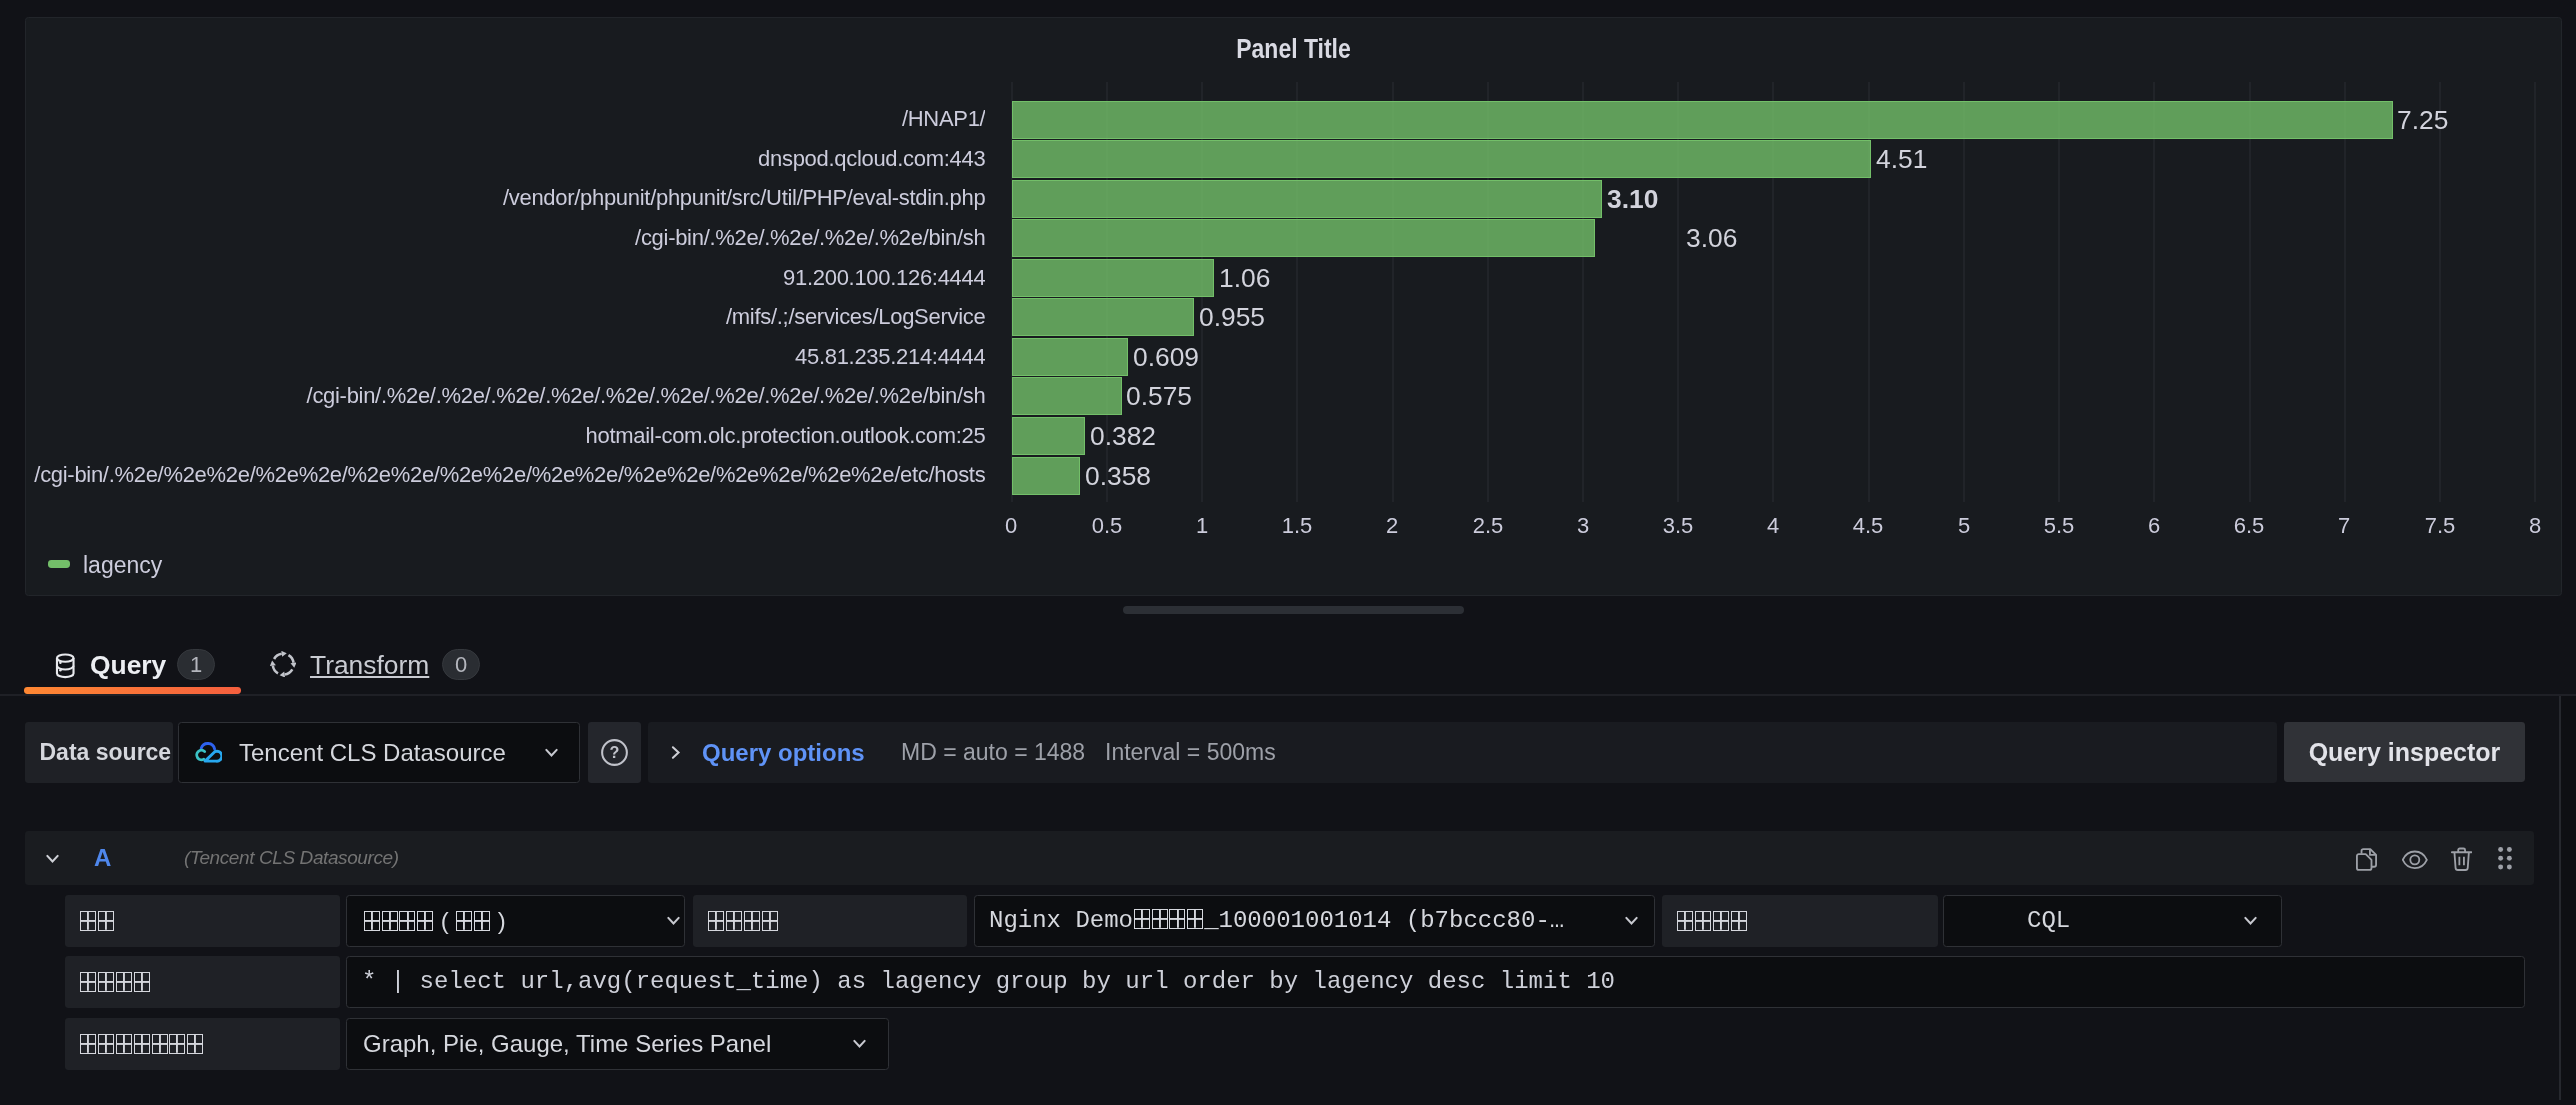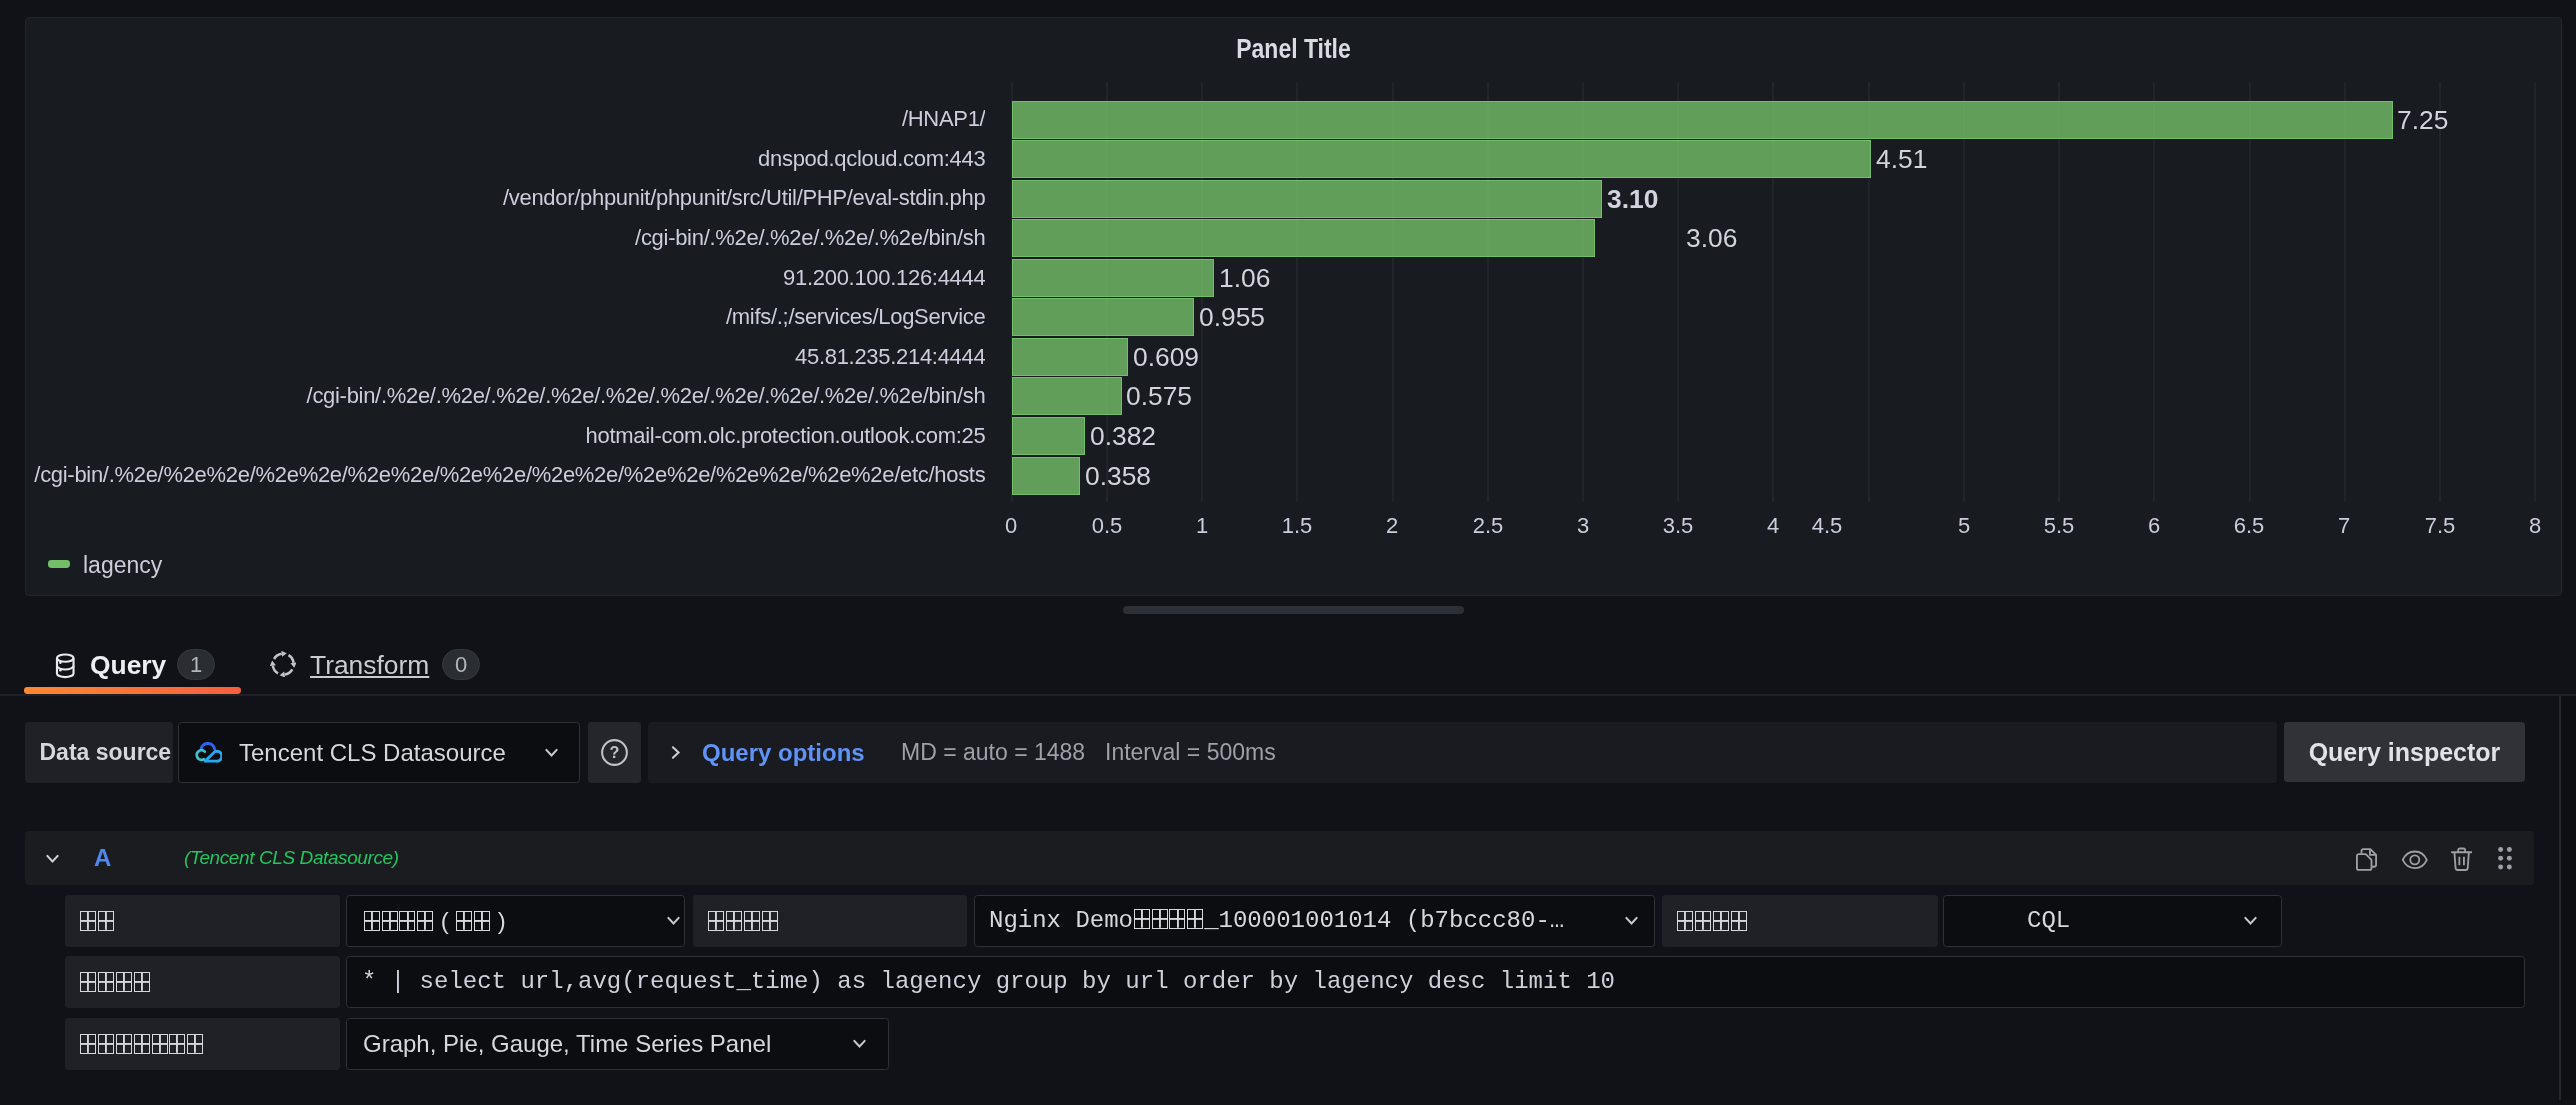--- a/index.html
+++ b/index.html
@@ -108,21 +108,21 @@
     </div>
     <div class="abs xlab" style="left:960px; top:513px;">0</div>
     <div class="abs xlab" style="left:1056px; top:513px;">0.5</div>
     <div class="abs xlab" style="left:1151px; top:513px;">1</div>
     <div class="abs xlab" style="left:1246px; top:513px;">1.5</div>
     <div class="abs xlab" style="left:1341px; top:513px;">2</div>
     <div class="abs xlab" style="left:1437px; top:513px;">2.5</div>
     <div class="abs xlab" style="left:1532px; top:513px;">3</div>
     <div class="abs xlab" style="left:1627px; top:513px;">3.5</div>
     <div class="abs xlab" style="left:1722px; top:513px;">4</div>
-    <div class="abs xlab" style="left:1776px; top:513px;">4.5</div>
+    <div class="abs xlab" style="left:1817px; top:513px;">4.5</div>
     <div class="abs xlab" style="left:1913px; top:513px;">5</div>
     <div class="abs xlab" style="left:2008px; top:513px;">5.5</div>
     <div class="abs xlab" style="left:2103px; top:513px;">6</div>
     <div class="abs xlab" style="left:2198px; top:513px;">6.5</div>
     <div class="abs xlab" style="left:2293px; top:513px;">7</div>
     <div class="abs xlab" style="left:2389px; top:513px;">7.5</div>
     <div class="abs xlab" style="left:2484px; top:513px;">8</div>
   </div>
   <div class="abs lgdash"></div>
   <div class="abs lgtext">lagency</div>
@@ -190,21 +190,21 @@
   <div class="abs" style="left:702px; top:722px; font-size:24px; font-weight:700; color:#5f93f7; line-height:61px;">Query options</div>
   <div class="abs" style="left:901px; top:722px; font-size:23px; color:#9da0a8; line-height:61px;">MD = auto = 1488</div>
   <div class="abs" style="left:1105px; top:722px; font-size:23px; color:#9da0a8; line-height:61px;">Interval = 500ms</div>
   <div class="abs" style="left:2284px; top:722px; width:241px; height:60px; background:#303237; border-radius:3.4px; text-align:center; font-size:25px; font-weight:700; color:#e2e3e9; line-height:60px;">Query inspector</div>
 
   <div class="abs" style="left:25px; top:831px; width:2509px; height:54px; background:#1a1c20; border-radius:3.4px;"></div>
   <svg class="abs caret" style="left:43px; top:849px;" viewBox="0 0 22 22">
     <path d="M5 8 L 11 14.5 L 17 8" fill="none" stroke="#cfd1d7" stroke-width="2.4" stroke-linecap="round"></path>
   </svg>
   <div class="abs" style="left:94px; top:831px; font-size:24px; font-weight:700; color:#4f87ec; line-height:54px;">A</div>
-  <div class="abs" style="left:184px; top:831px; font-size:19px; letter-spacing:-0.4px; font-style:italic; color:#22c55e; line-height:54px;">(Tencent CLS Datasource)</div>
+  <div class="abs" style="left:184px; top:831px; font-size:19px; letter-spacing:-0.4px; font-style:italic; color:#737373; line-height:54px;">(Tencent CLS Datasource)</div>
   <div id="hdricons">
     <svg class="abs" style="left:2355px; top:847px;" width="23" height="25" viewBox="0 0 30 32">
       <g fill="none" stroke="#9da0a7" stroke-width="2.4" stroke-linejoin="round">
         <path d="M8.5 8.5 V 5 a 2.5 2.5 0 0 1 2.5 -2.5 h 9 l 7.5 7.5 v 13 a 2.5 2.5 0 0 1 -2.5 2.5 h -3.5"></path>
         <path d="M2.5 11.5 a 2.5 2.5 0 0 1 2.5 -2.5 h 9 l 7.5 7.5 v 10.5 a 2.5 2.5 0 0 1 -2.5 2.5 h -14 a 2.5 2.5 0 0 1 -2.5 -2.5 Z"></path>
         <path d="M19.5 2.5 V 10 h 7.5"></path>
       </g>
     </svg>
     <svg class="abs" style="left:2402px; top:850px;" width="25.6" height="19.6" viewBox="0 0 34 26">
       <g fill="none" stroke="#9da0a7" stroke-width="2.4">

